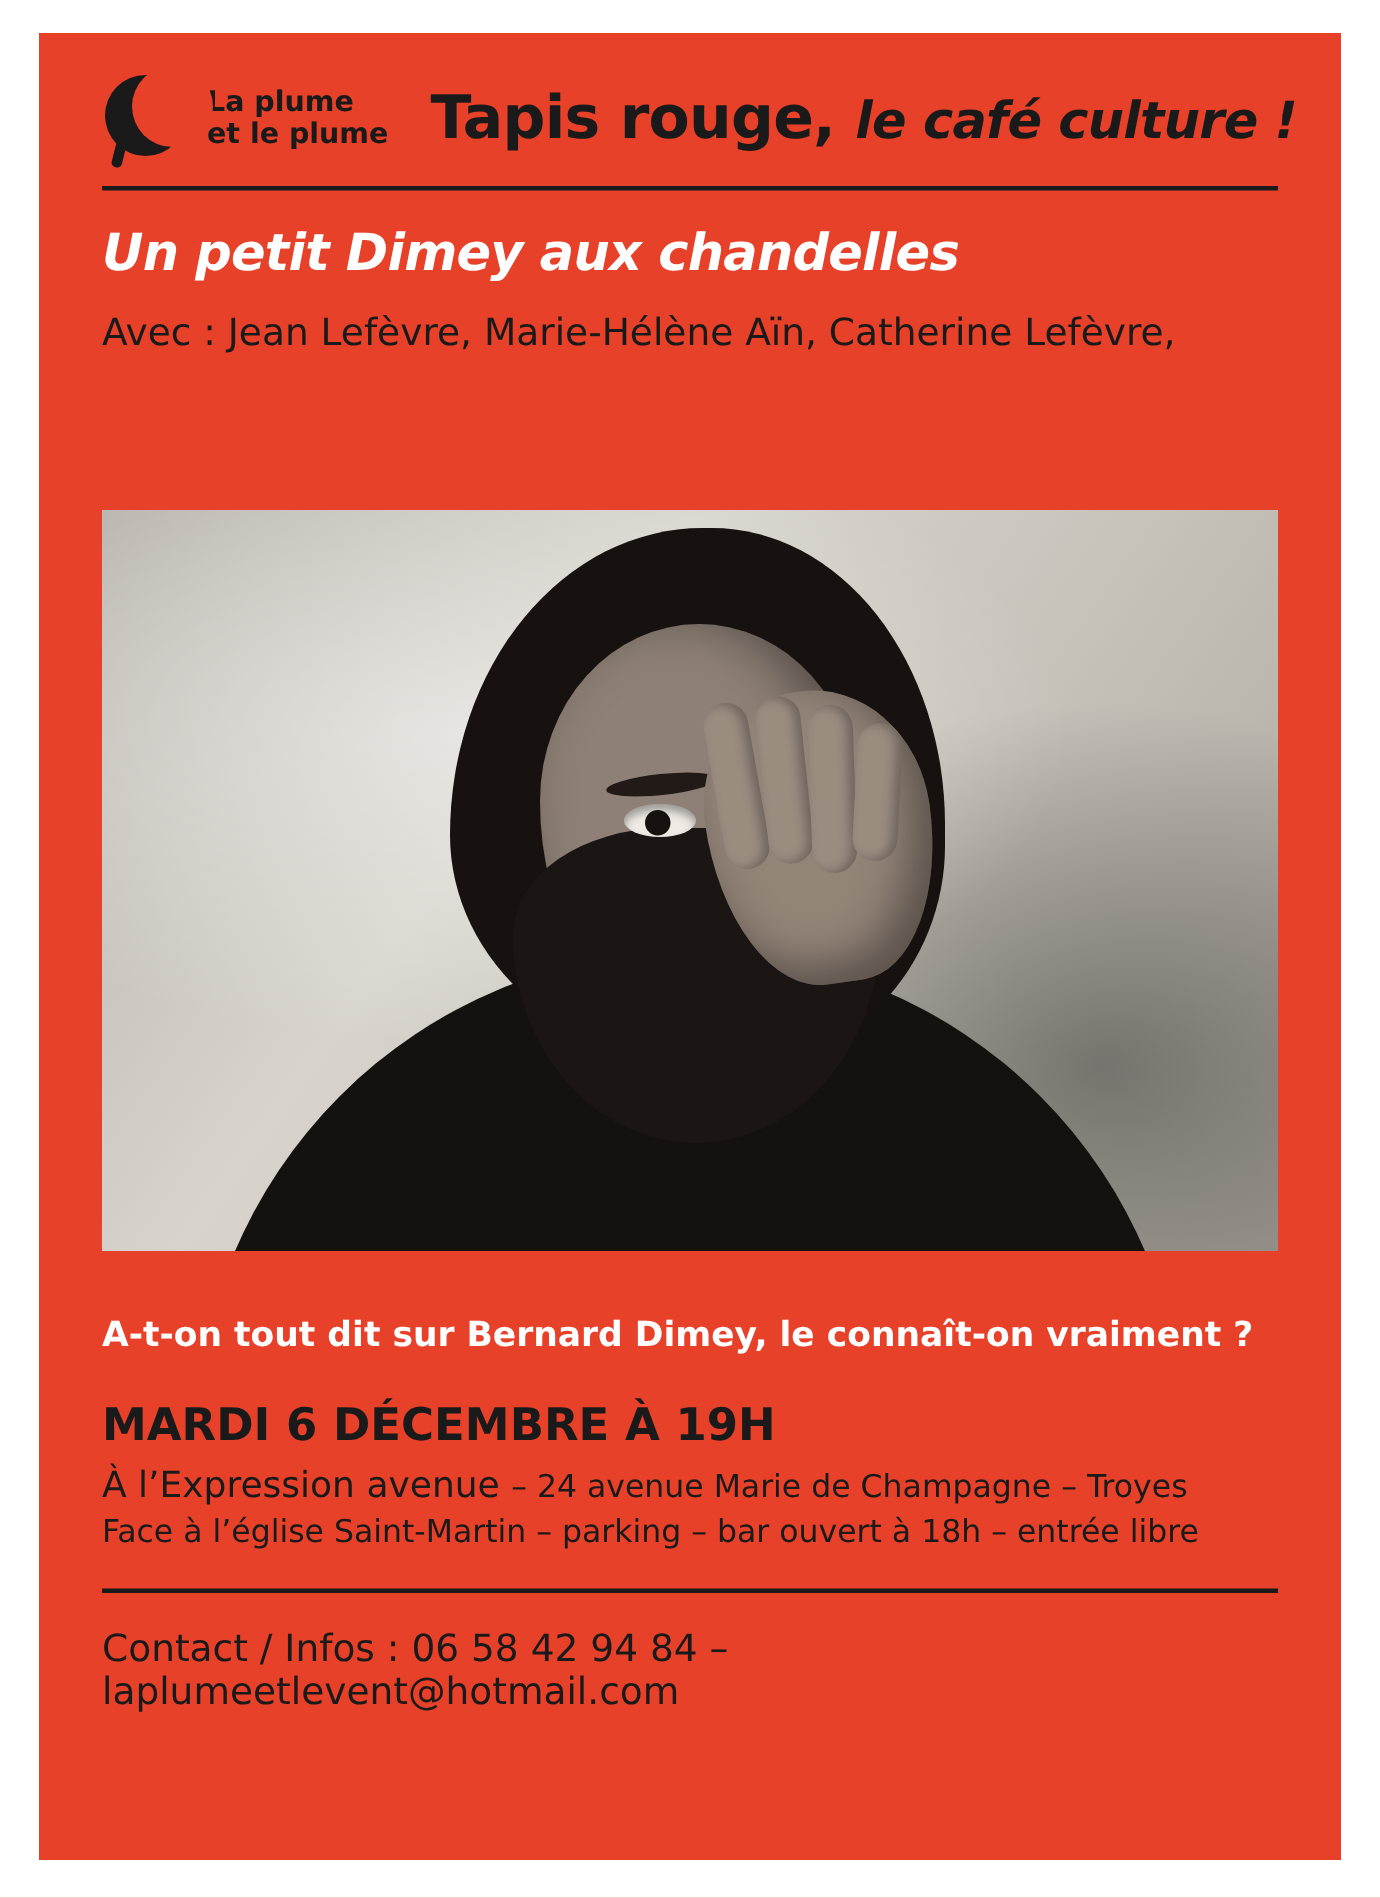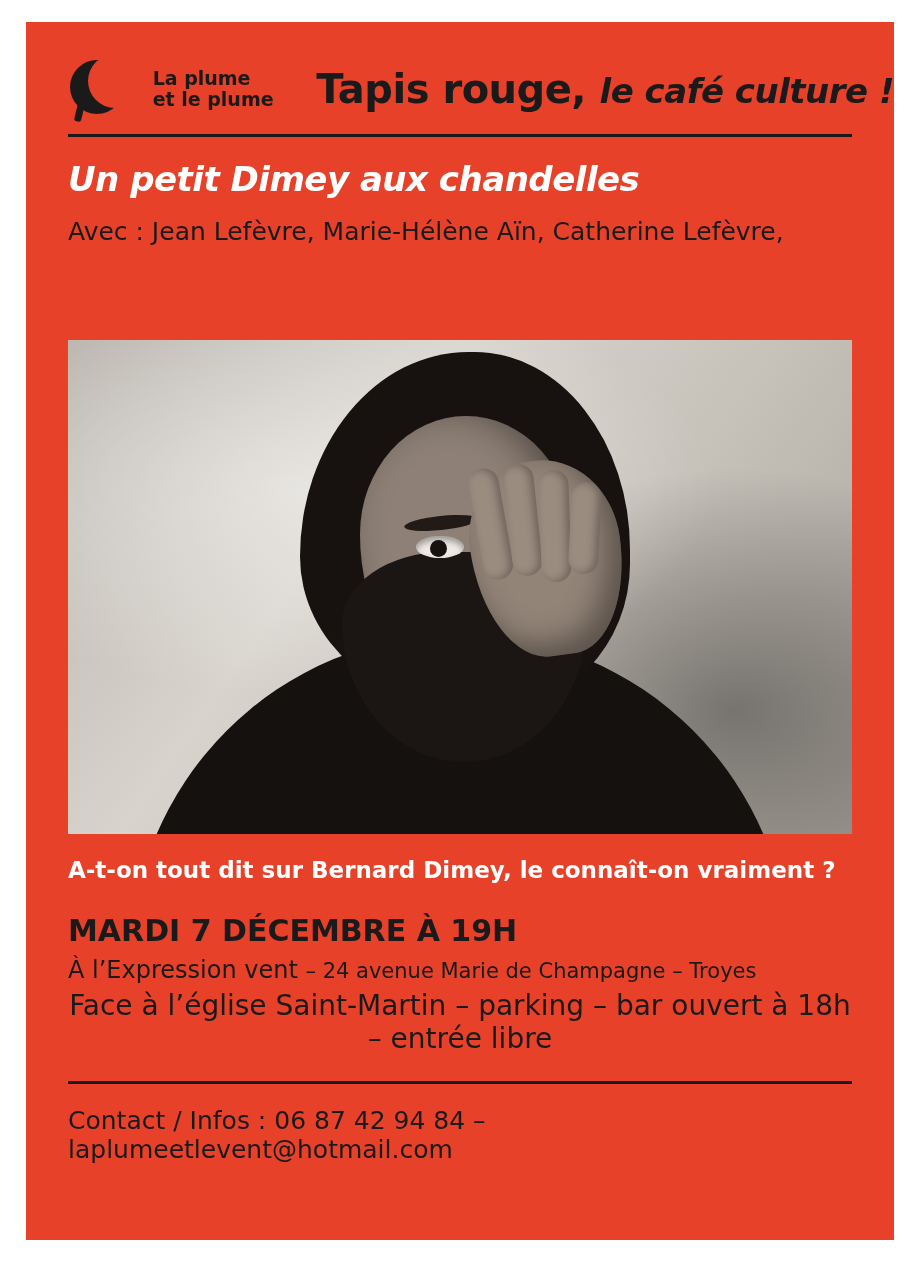--- a/index.html
+++ b/index.html
@@ -27,22 +27,21 @@
   
   .header-band {
     position: relative;
     height: 310px;
     padding: 0;
   }
 
   .brand-row {
     display: flex;
     align-items: center;
-    padding: 34px 0 0 42px;
-    justify-content: space-between;
+    padding: 24px 0 0 42px;
   }
 
   .logo-mark {
     position: relative;
     width: 62px;
     height: 66px;
     flex: 0 0 62px;
   }
   .logo-mark .crescent {
     position: absolute;
@@ -239,21 +238,21 @@
     margin-left: -56px;
     width: 74px;
     height: 14px;
     background: #221a16;
     border-radius: 50%;
     transform: rotate(-6deg);
   }
 
   
   .lower {
-    padding: 20px 42px 0 42px;
+    padding: 40px 42px 0 42px;
     color: #ffffff;
   }
   .lead {
     font-size: 23px;
     font-weight: bold;
     line-height: 1.42;
     color: #ffffff;
     font-family: "DejaVu Sans", sans-serif;
   }
   .date-line {
@@ -265,24 +264,23 @@
   }
   .venue {
     margin-top: 8px;
     font-size: 24px;
     color: #1a1a1a;
     font-family: "DejaVu Sans", sans-serif;
   }
   .venue .addr { font-size: 21px; }
   .details {
     margin-top: 5px;
-    font-size: 28px;
-    color: #1a1a1a;
-    font-family: "DejaVu Sans", sans-serif;
-    text-align: center;
+    font-size: 21px;
+    color: #1a1a1a;
+    font-family: "DejaVu Sans", sans-serif;
   }
   .rule2 {
     height: 3px;
     background: #1a1a1a;
     margin: 26px 42px 0 42px;
   }
   .contact {
     margin: 22px 42px 0 42px;
     font-size: 25px;
     color: #1a1a1a;
@@ -337,32 +335,32 @@
     <div class="finger f2"></div>
     <div class="finger f3"></div>
     <div class="finger f4"></div>
   </div>
 
   <div class="lower">
     <div class="lead">
       <div>A-t-on tout dit sur Bernard Dimey, le connaît-on vraiment ?</div>
     </div>
 
-    <div class="date-line">MARDI 7 DÉCEMBRE À 19H</div>
+    <div class="date-line">MARDI 6 DÉCEMBRE À 19H</div>
 
     <div class="venue">
-      <span>À l’Expression vent</span>
+      <span>À l’Expression avenue</span>
       <span class="addr">– 24 avenue Marie de Champagne – Troyes</span>
     </div>
 
     <div class="details">Face à l’église Saint-Martin – parking – bar ouvert à 18h – entrée libre</div>
   </div>
 
   <div class="rule2"></div>
 
   <div class="contact">
     <span>Contact / Infos :</span>
-    <span>06 87 42 94 84</span>
+    <span>06 58 42 94 84</span>
     <span>–</span>
     <span class="mail">laplumeetlevent@hotmail.com</span>
   </div>
 
 </div>
 
 </body></html>

